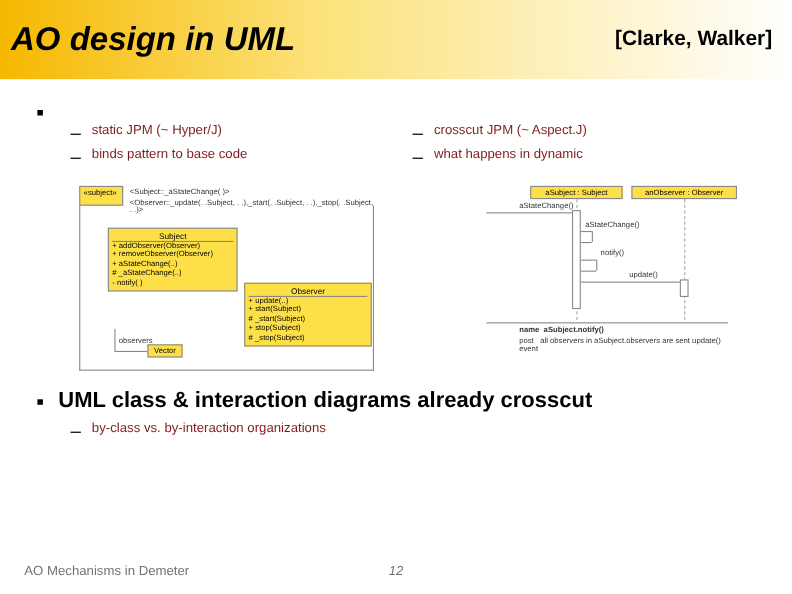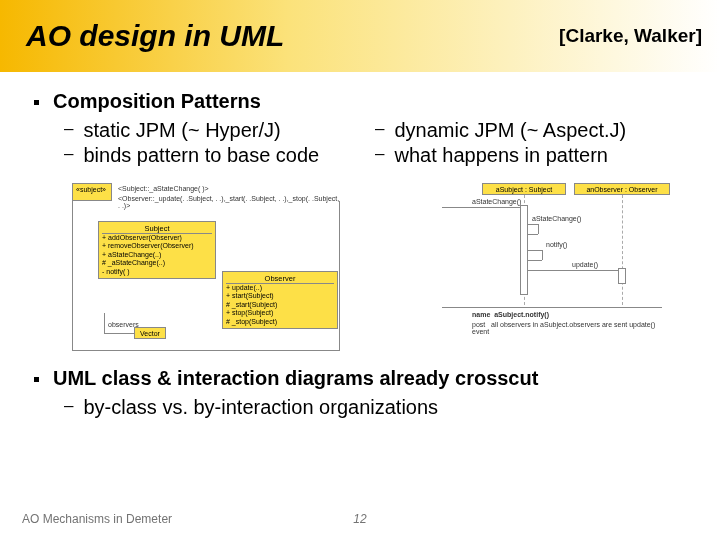--- a/index.html
+++ b/index.html
@@ -10,21 +10,21 @@
     font-family: Arial, Helvetica, sans-serif;
     position: relative;
     overflow: hidden;
   }
   .header {
     height: 72px;
     background: linear-gradient(to right, #f6b800 0%, #fbe27a 40%, #ffffff 100%);
     display: flex;
     align-items: center;
     justify-content: space-between;
-    padding: 0 18px 0 26px;
+    padding: 0 18px 0 10px;
   }
   .title {
     font-size: 30px;
     font-weight: bold;
     font-style: italic;
     color: #000;
   }
   .citation {
     font-size: 19px;
     font-weight: bold;
@@ -33,21 +33,21 @@
   .content {
     padding: 18px 34px 0 34px;
   }
   .bullet-row { display: flex; align-items: flex-start; margin-bottom: 6px; }
   .dot { width: 5px; height: 5px; background: #000; border-radius: 0; margin-top: 10px; margin-right: 14px; flex-shrink: 0; }
   .bullet-text { font-size: 20px; font-weight: bold; color: #000; }
   .sub-columns { display: flex; margin-left: 30px; margin-top: 2px; }
   .col { flex: 1; }
   .sub-row { display: flex; align-items: flex-start; margin-bottom: 2px; }
   .dash { font-size: 17px; margin-right: 10px; flex-shrink: 0; }
-  .sub-text { font-size: 20px; color: #000000; }
+  .sub-text { font-size: 12px; color: #7f1d1d; }
   .diagrams { display: flex; margin: 14px 0 14px 38px; gap: 70px; }
   .diagram-left { width: 270px; height: 170px; position: relative; }
   .diagram-right { width: 260px; height: 170px; position: relative; }
   .box { position: absolute; border: 1px solid #888; background: #fde047; font-size: 7px; line-height: 1.2; padding: 2px 3px; }
   .sline { position: absolute; border-top: 1px solid #888; }
   .seq-label { position: absolute; font-size: 7px; color: #333; }
   .lifeline { position: absolute; width: 0; border-left: 1px dashed #aaa; }
   .footer {
     position: absolute;
     bottom: 14px;
@@ -67,42 +67,41 @@
 
 <div class="header">
   <div class="title">AO design in UML</div>
   <div class="citation">[Clarke, Walker]</div>
 </div>
 
 <div class="content">
 
   <div class="bullet-row">
     <div class="dot"></div>
-    <div class="bullet-text">Composition Patterns</div>
   </div>
 
   <div class="sub-columns">
     <div class="col">
       <div class="sub-row">
         <div class="dash">–</div>
         <div class="sub-text">static JPM (~ Hyper/J)</div>
       </div>
       <div class="sub-row">
         <div class="dash">–</div>
         <div class="sub-text">binds pattern to base code</div>
       </div>
     </div>
     <div class="col">
       <div class="sub-row">
         <div class="dash">–</div>
-        <div class="sub-text">dynamic JPM (~ Aspect.J)</div>
+        <div class="sub-text">crosscut JPM (~ Aspect.J)</div>
       </div>
       <div class="sub-row">
         <div class="dash">–</div>
-        <div class="sub-text">what happens in pattern</div>
+        <div class="sub-text">what happens in dynamic</div>
       </div>
     </div>
   </div>
 
   <div class="diagrams">
 
     <div class="diagram-left">
       <div class="box" style="left:0;top:0;width:40px;height:18px;">
         <span>«subject»</span>
       </div>

